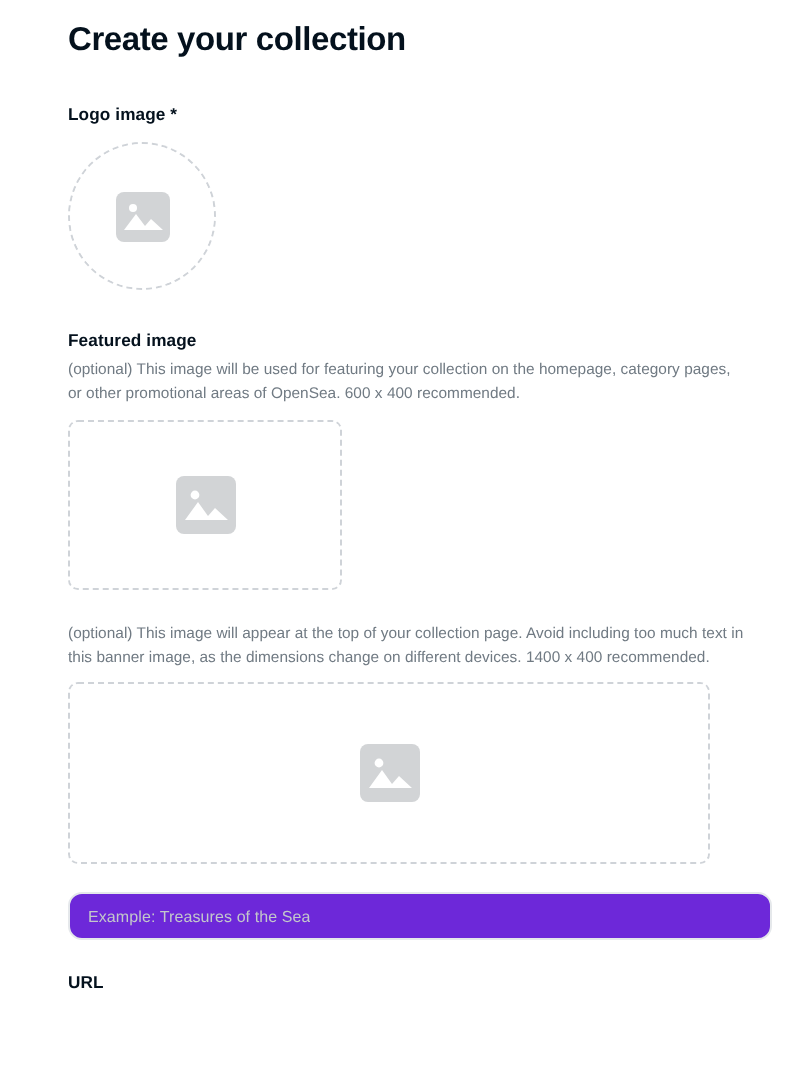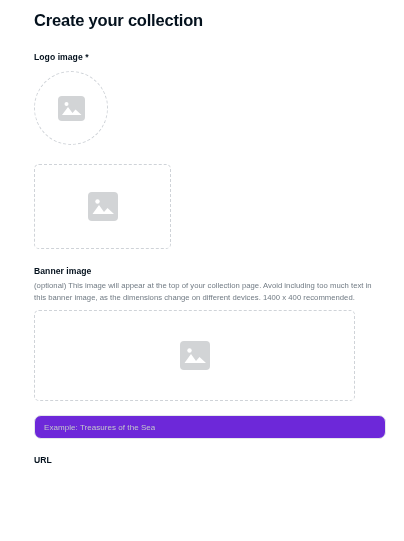--- a/index.html
+++ b/index.html
@@ -140,32 +140,33 @@
       <span class="img-icon small">
         <svg width="27" height="25" viewBox="0 0 27 25" xmlns="http://www.w3.org/2000/svg">
           <circle cx="8.5" cy="8" r="2" fill="#ffffff"></circle>
           <path d="M4 19 L10 11 L14.5 17 L17.5 13.5 L23.5 19 Z" fill="#ffffff"></path>
         </svg>
       </span>
     </div>
   </div>
 
   <div class="section section-featured">
+    <div class="field-label">Featured image</div>
+    <p class="field-desc">(optional) This image will be used for featuring your collection on the homepage, category pages, or other promotional areas of OpenSea. 600 x 400 recommended.</p>
     <div class="dropzone dz-featured">
       <span class="img-icon med">
         <svg width="30" height="29" viewBox="0 0 30 29" xmlns="http://www.w3.org/2000/svg">
           <circle cx="9.5" cy="9.5" r="2.2" fill="#ffffff"></circle>
           <path d="M4.5 22 L11 13 L16 20 L19.5 16 L26 22 Z" fill="#ffffff"></path>
         </svg>
       </span>
     </div>
   </div>
 
   <div class="section section-banner">
-    <div class="field-label">Banner image</div>
     <p class="field-desc">(optional) This image will appear at the top of your collection page. Avoid including too much text in this banner image, as the dimensions change on different devices. 1400 x 400 recommended.</p>
     <div class="dropzone dz-banner">
       <span class="img-icon lrg">
         <svg width="30" height="29" viewBox="0 0 30 29" xmlns="http://www.w3.org/2000/svg">
           <circle cx="9.5" cy="9.5" r="2.2" fill="#ffffff"></circle>
           <path d="M4.5 22 L11 13 L16 20 L19.5 16 L26 22 Z" fill="#ffffff"></path>
         </svg>
       </span>
     </div>
   </div>

